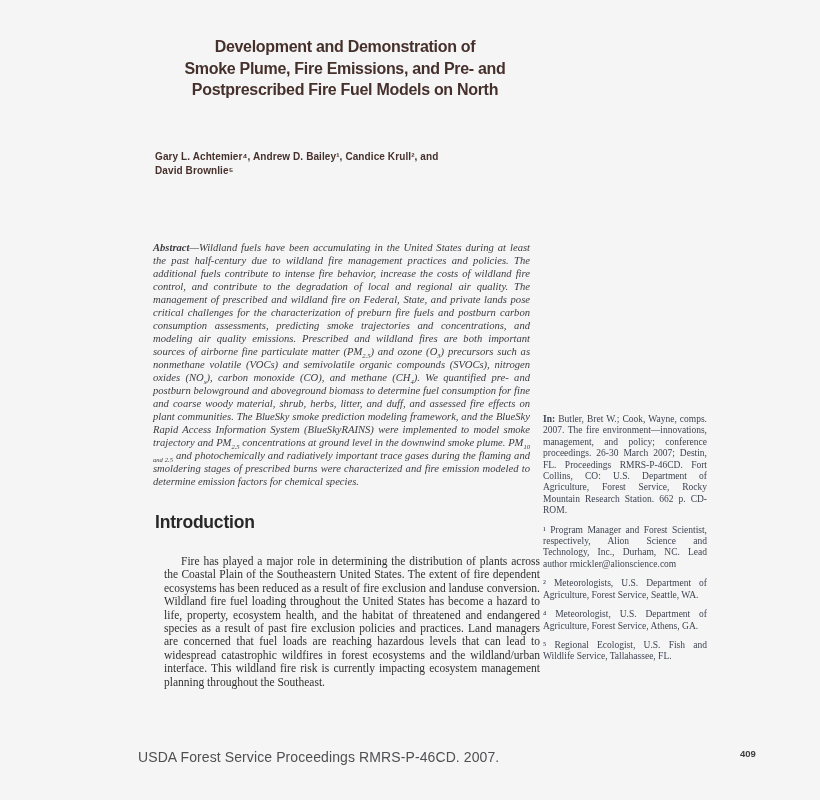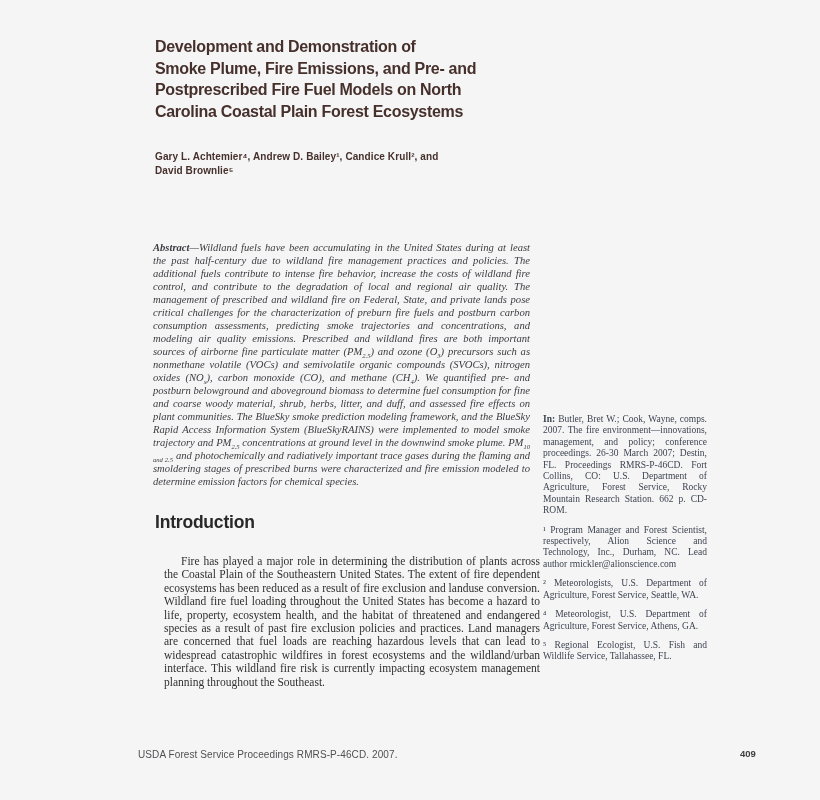--- a/index.html
+++ b/index.html
@@ -16,20 +16,21 @@
     position: absolute;
     left: 155px;
     top: 36px;
     width: 380px;
     font-family: "Liberation Sans", sans-serif;
     font-weight: bold;
     font-size: 16px;
     line-height: 21.5px;
     letter-spacing: -0.3px;
     color: #46302b;
+    text-align: center;
   }
   .authors {
     position: absolute;
     left: 155px;
     top: 150px;
     width: 360px;
     font-family: "Liberation Sans", sans-serif;
     font-weight: bold;
     font-size: 10px;
     line-height: 13.8px;
@@ -80,21 +81,21 @@
     line-height: 13.4px;
     text-align: justify;
     text-indent: 17px;
     color: #30302f;
   }
   .footer-left {
     position: absolute;
     left: 138px;
     top: 749px;
     font-family: "Liberation Sans", sans-serif;
-    font-size: 10px;
+    font-size: 14px;
     letter-spacing: 0.1px;
     color: #505052;
   }
   .footer-page {
     position: absolute;
     left: 740px;
     top: 748px;
     font-family: "Liberation Sans", sans-serif;
     font-weight: bold;
     font-size: 9.5px;
@@ -103,21 +104,20 @@
 </style>
 </head>
 <body>
 
 <div class="page">
 
   <div class="title">
     <div>Development and Demonstration of</div>
     <div>Smoke Plume, Fire Emissions, and Pre- and</div>
     <div>Postprescribed Fire Fuel Models on North</div>
-    <div>Carolina Coastal Plain Forest Ecosystems</div>
   </div>
 
   <div class="authors">
     <div>Gary L. Achtemier⁴, Andrew D. Bailey¹, Candice Krull², and</div>
     <div>David Brownlie⁵</div>
   </div>
 
   <div class="abstract"><b>Abstract</b>—Wildland fuels have been accumulating in the United States during at least the past half-century due to wildland fire management practices and policies. The additional fuels contribute to intense fire behavior, increase the costs of wildland fire control, and contribute to the degradation of local and regional air quality. The management of prescribed and wildland fire on Federal, State, and private lands pose critical challenges for the characterization of preburn fire fuels and postburn carbon consumption assessments, predicting smoke trajectories and concentrations, and modeling air quality emissions. Prescribed and wildland fires are both important sources of airborne fine particulate matter (PM<sub>2.5</sub>) and ozone (O<sub>3</sub>) precursors such as nonmethane volatile (VOCs) and semivolatile organic compounds (SVOCs), nitrogen oxides (NO<sub>x</sub>), carbon monoxide (CO), and methane (CH<sub>4</sub>). We quantified pre- and postburn belowground and aboveground biomass to determine fuel consumption for fine and coarse woody material, shrub, herbs, litter, and duff, and assessed fire effects on plant communities. The BlueSky smoke prediction modeling framework, and the BlueSky Rapid Access Information System (BlueSkyRAINS) were implemented to model smoke trajectory and PM<sub>2.5</sub> concentrations at ground level in the downwind smoke plume. PM<sub>10 and 2.5</sub> and photochemically and radiatively important trace gases during the flaming and smoldering stages of prescribed burns were characterized and fire emission modeled to determine emission factors for chemical species.</div>
 
   <div class="sidebar">

